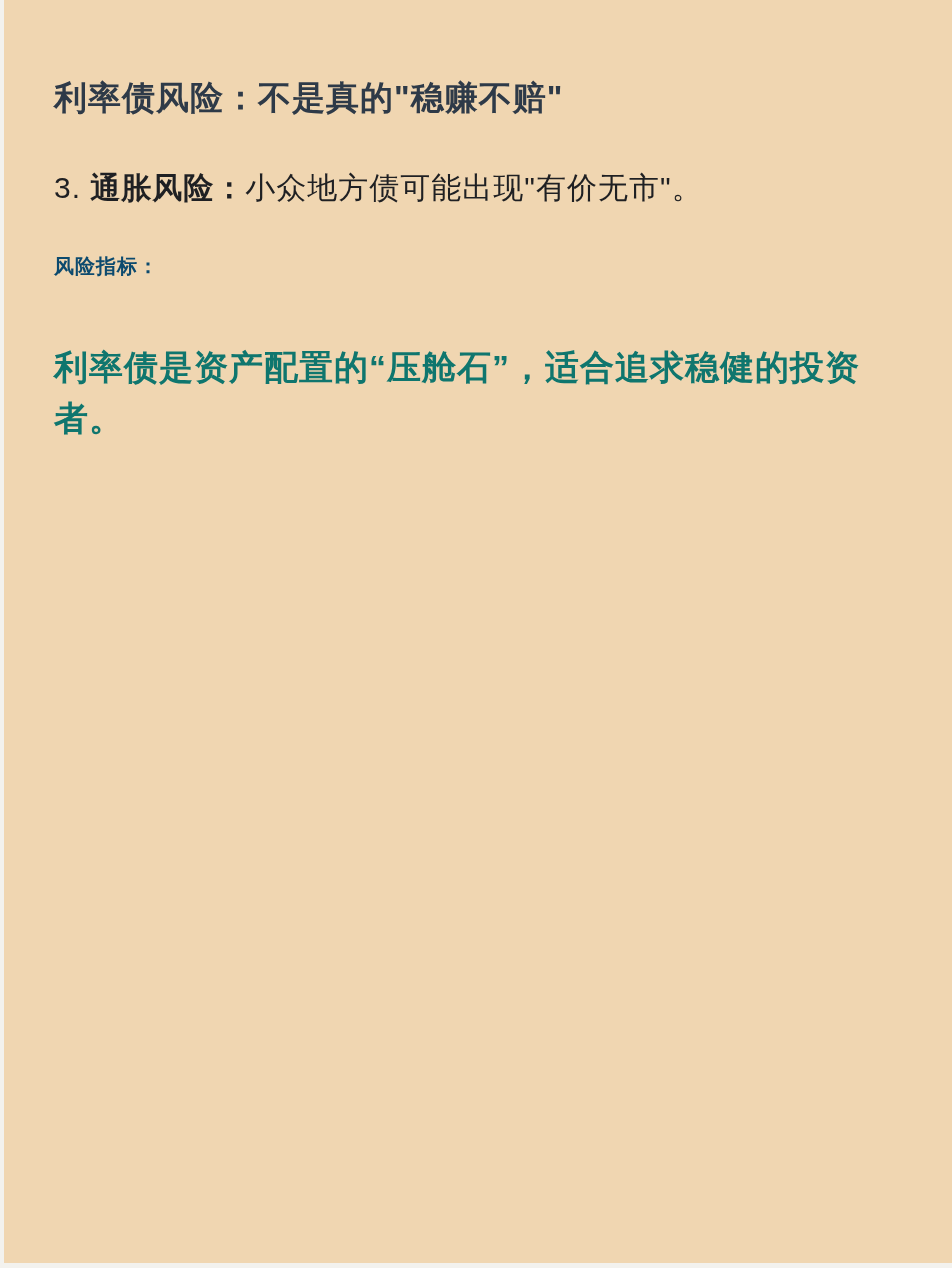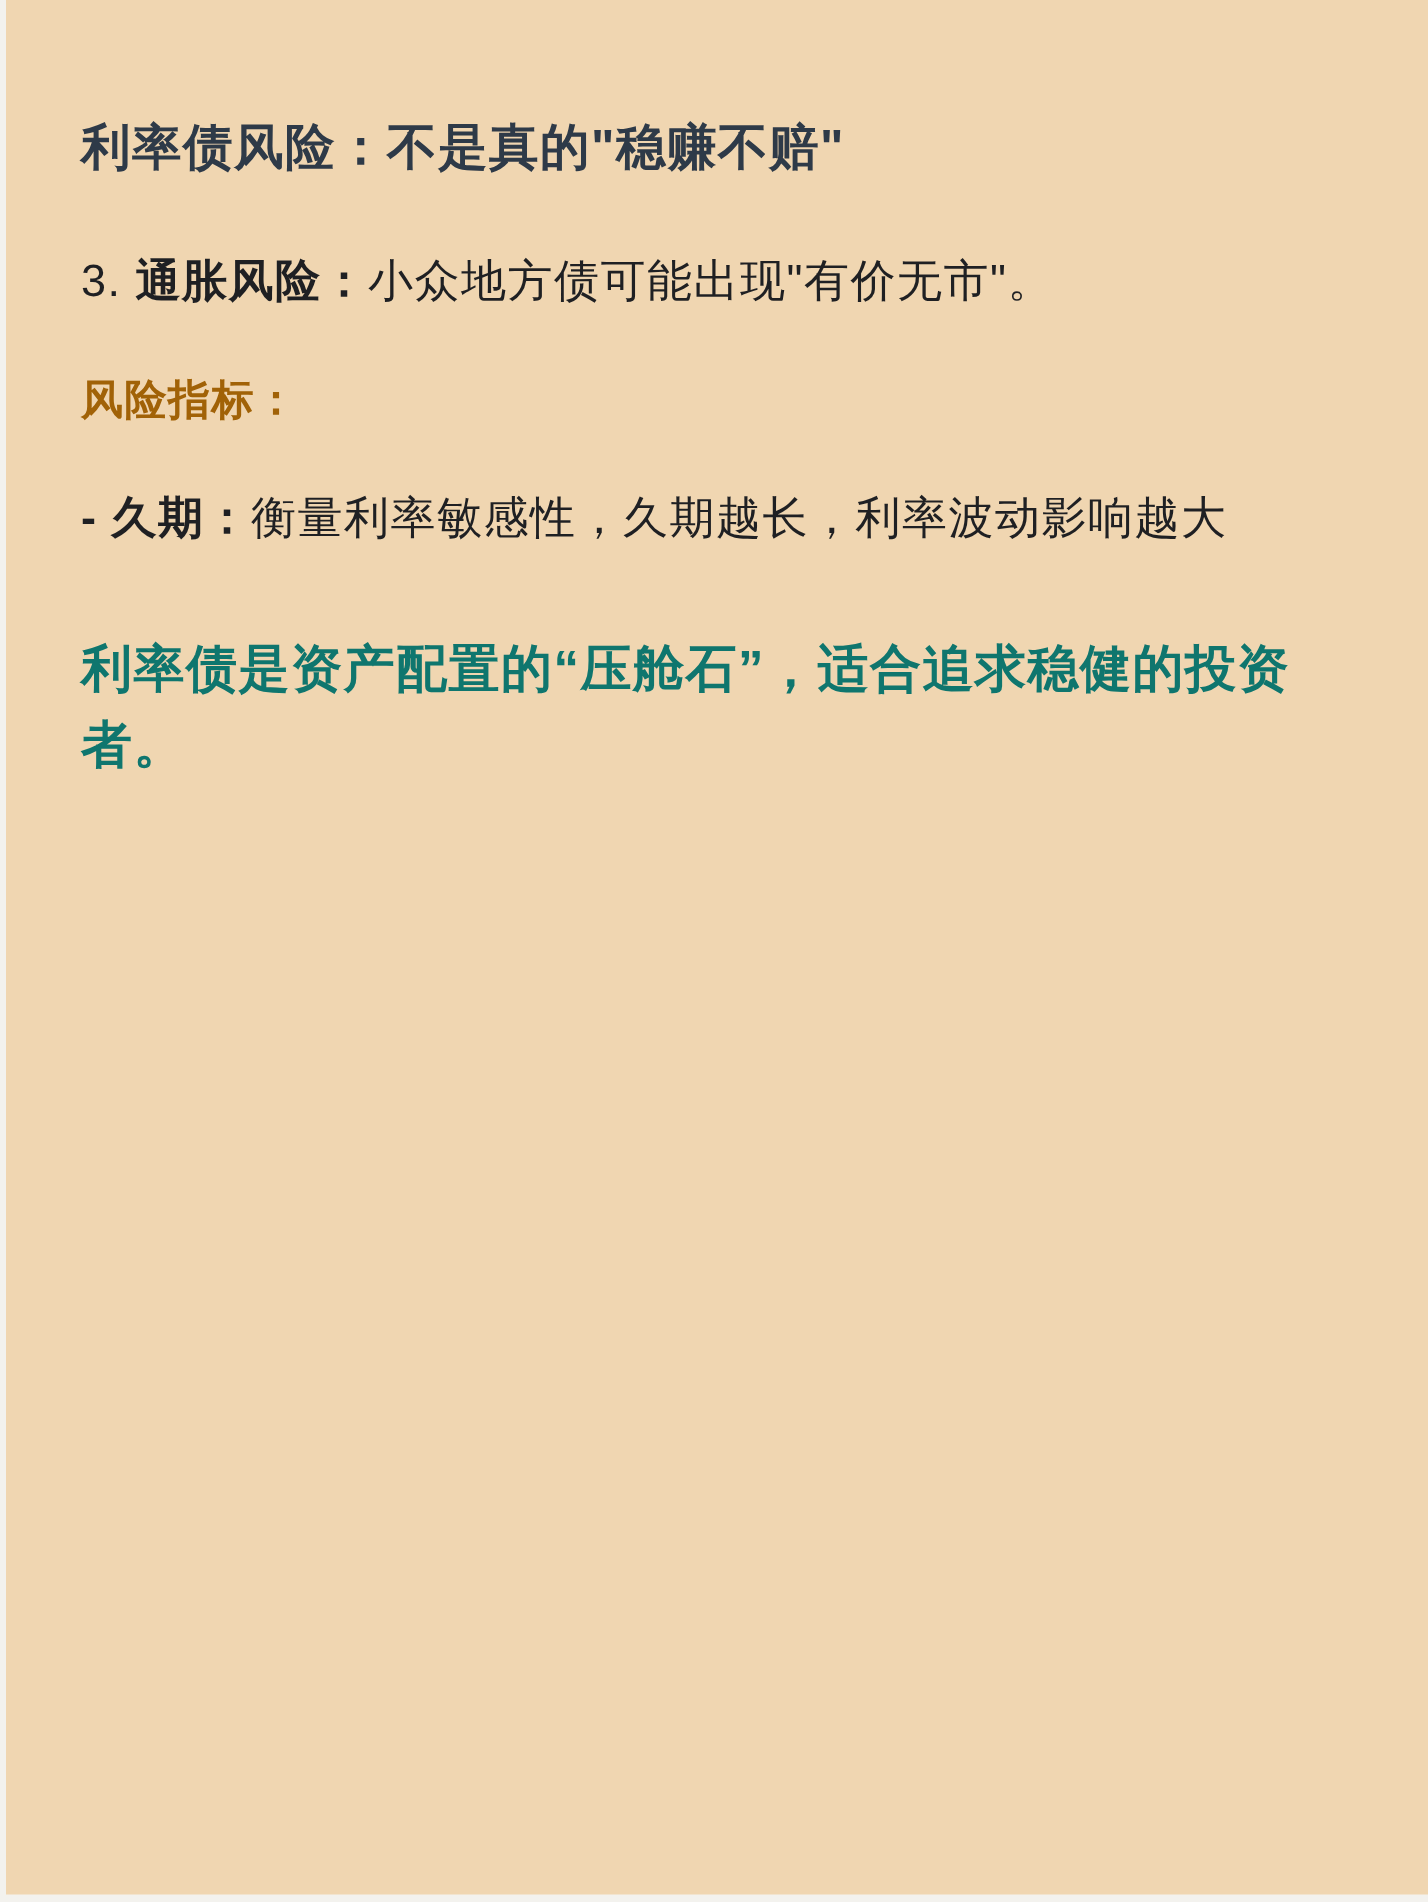--- a/index.html
+++ b/index.html
@@ -31,23 +31,23 @@
     font-size: 30px;
     font-weight: 400;
     color: #1f2023;
     line-height: 55px;
     letter-spacing: 1px;
     margin: 0 0 24px 0;
   }
   .para .b { font-weight: 700; }
   .para .hl { color: #c9552a; }
   .heading-line {
-    font-size: 28px;
+    font-size: 20px;
     font-weight: 700;
-    color: #a16207;
+    color: #0c4a6e;
     line-height: 55px;
     letter-spacing: 1px;
     margin: 0 0 24px 0;
   }
   .conclusion {
     font-size: 34px;
     font-weight: 700;
     color: #0f766e;
     line-height: 51px;
     letter-spacing: 1px;
@@ -62,19 +62,16 @@
   <h1 class="title">利率债风险：不是真的"稳赚不赔"</h1>
 
 
 
   <p class="para">
     <span>3. </span><span class="b">通胀风险：</span><span>小众地方债可能出现"有价无市"。</span>
   </p>
 
   <p class="heading-line">风险指标：</p>
 
-  <p class="para">
-    <span class="b">- </span><span class="b">久期：</span><span>衡量利率敏感性，久期越长，利率波动影响越大</span>
-  </p>
 
   <p class="conclusion">利率债是资产配置的“压舱石”，适合追求稳健的投资者。</p>
 
 </div>
 
 </body></html>

